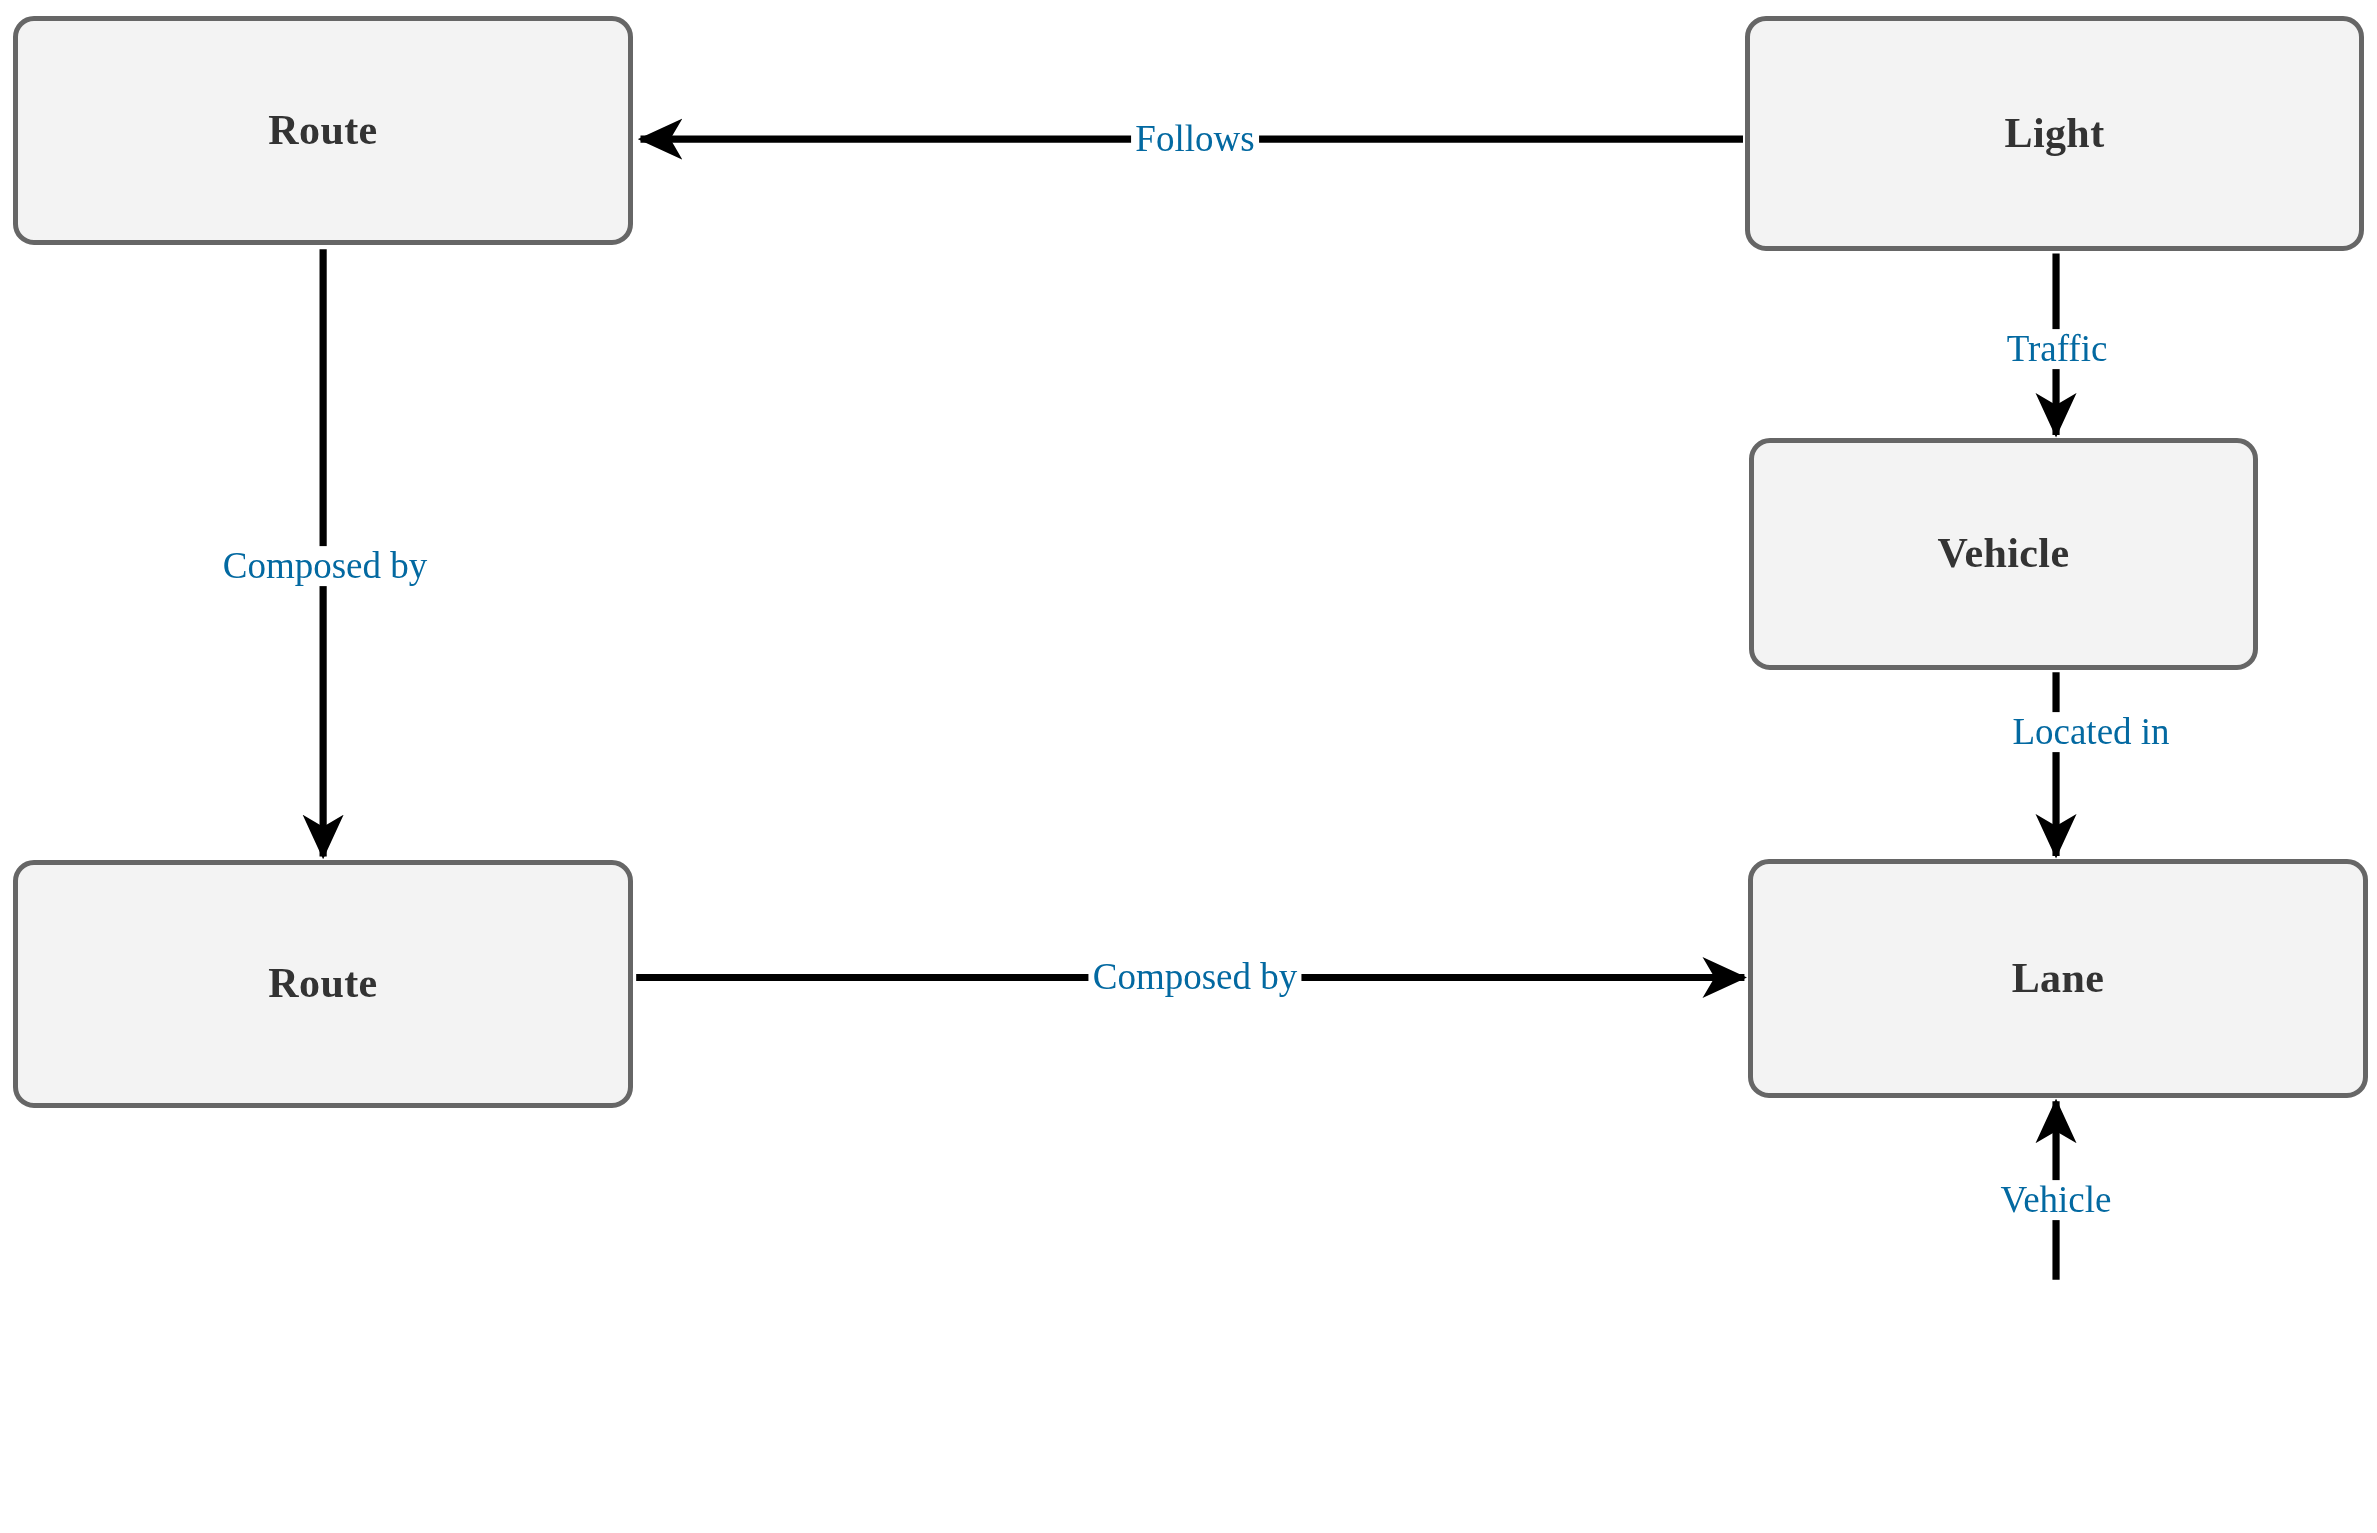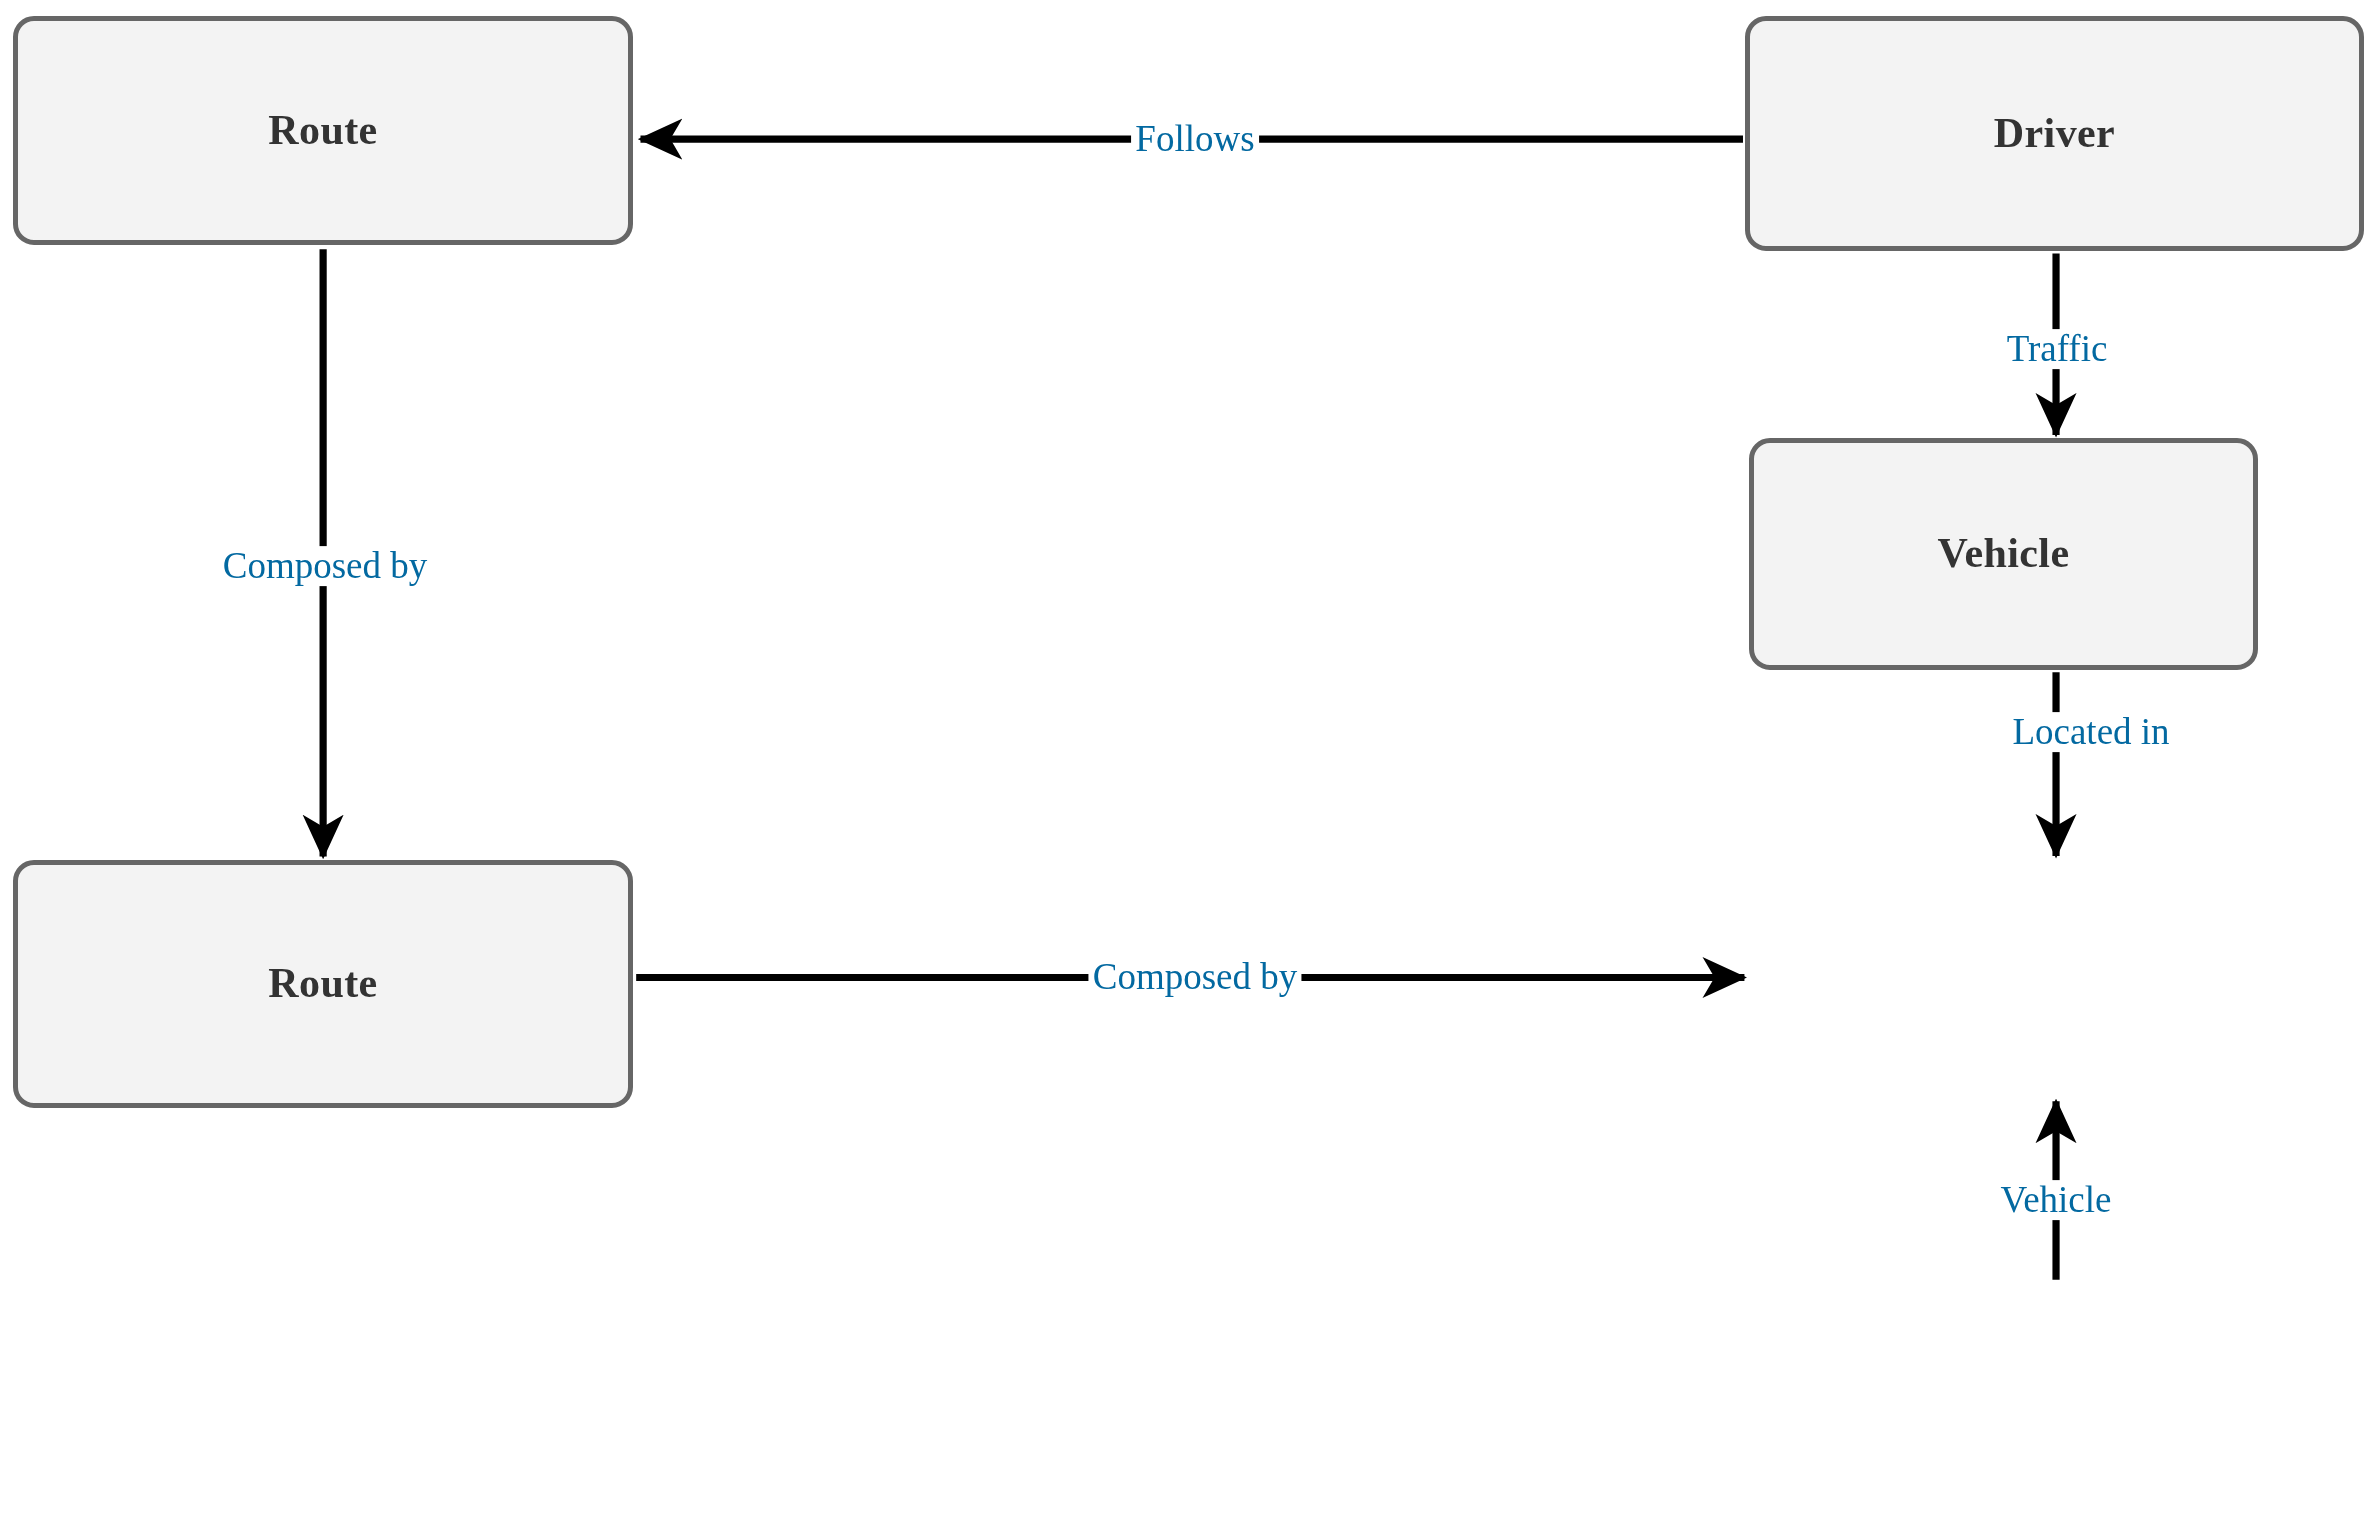--- a/index.html
+++ b/index.html
@@ -111,27 +111,30 @@
 
   <div class="edge-label" style="left:1195px; top:977px;">Composed by</div>
 
   <div class="edge-label" style="left:2056px; top:1200px;">Vehicle</div>
 
   <div class="node" style="left:13px; top:16px; width:620px; height:229px;">
     <span class="node-label">Route</span>
   </div>
 
   <div class="node" style="left:1745px; top:16px; width:619px; height:235px;">
-    <span class="node-label">Driver</span>
+    <span class="node-label">Light</span>
   </div>
 
   <div class="node" style="left:1749px; top:438px; width:509px; height:232px;">
     <span class="node-label">Vehicle</span>
   </div>
 
   <div class="node" style="left:13px; top:860px; width:620px; height:248px;">
     <span class="node-label">Route</span>
   </div>
 
+  <div class="node" style="left:1748px; top:859px; width:620px; height:239px;">
+    <span class="node-label">Lane</span>
+  </div>
 
 
 </div>
 
 
 </body></html>

